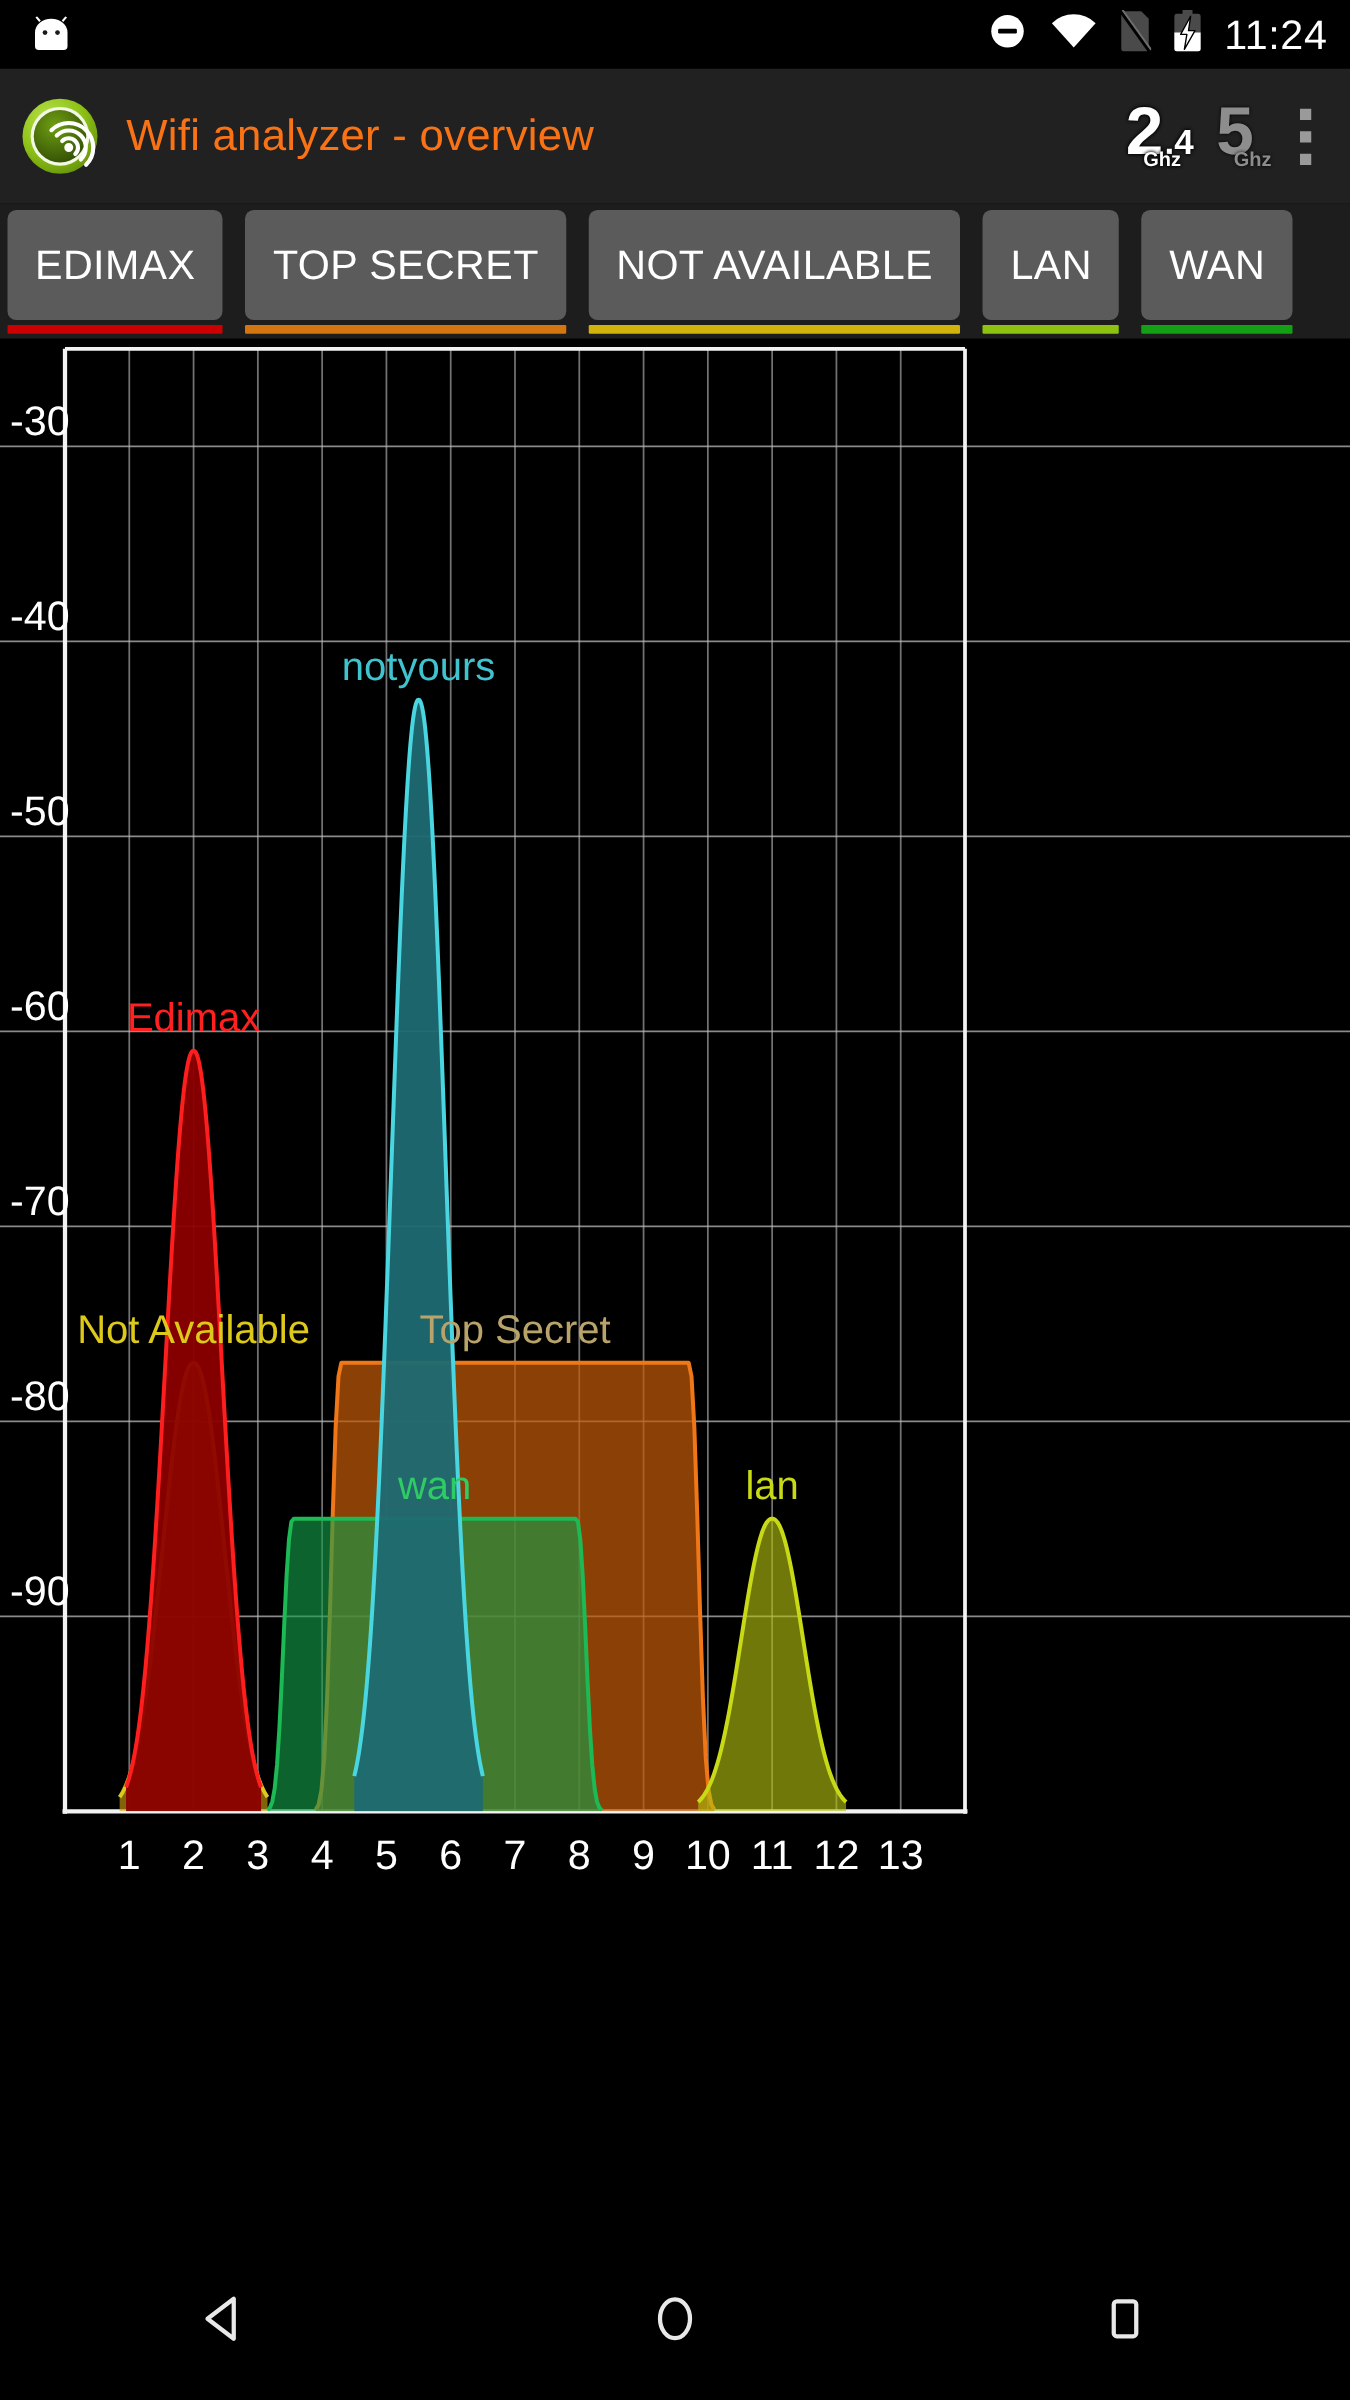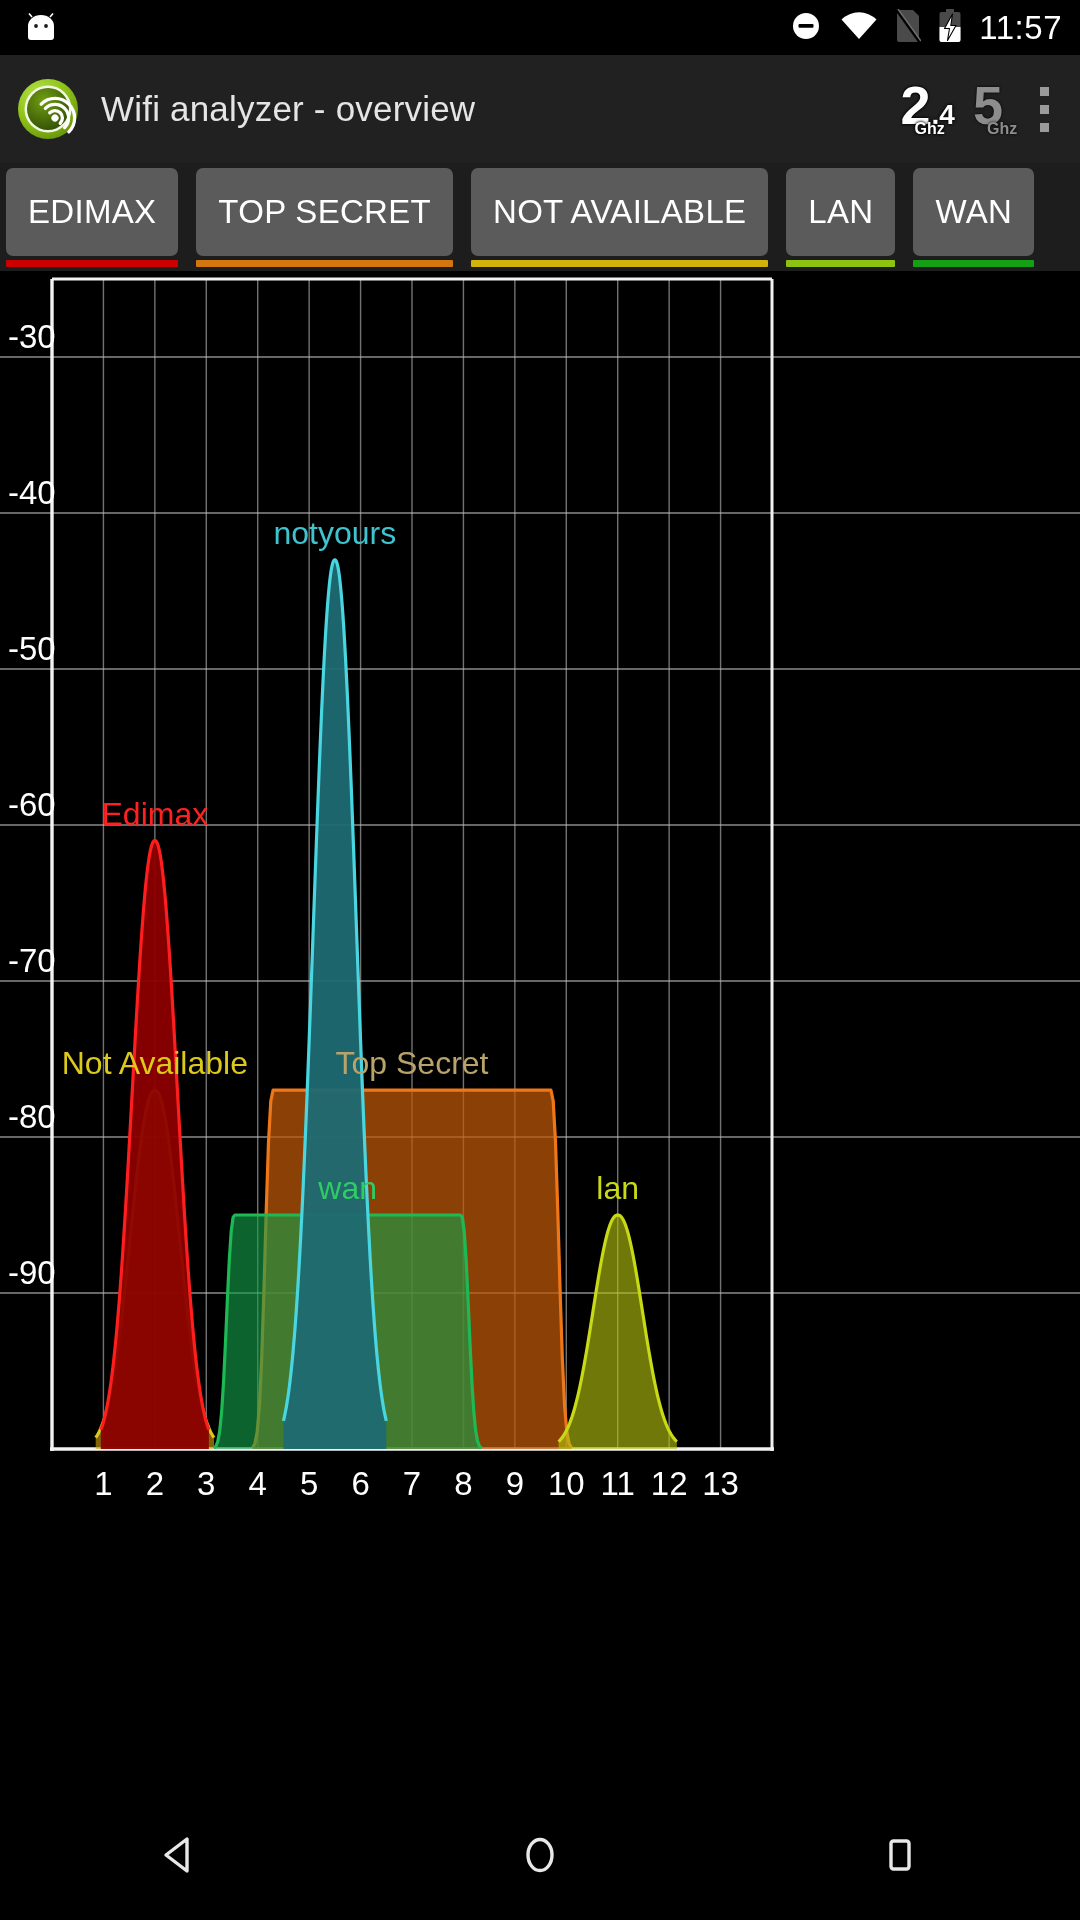--- a/index.html
+++ b/index.html
@@ -18,21 +18,21 @@
   .sb-ico{ display:block; }
   #clock{ color:#fff; font-size:33px; letter-spacing:.5px; line-height:1;
           font-family:"Liberation Sans",sans-serif; }
 
   
   #app-bar{
     position:absolute; left:0; top:55px; width:1080px; height:108px;
     background:#212121; display:flex; align-items:center;
   }
   #app-logo{ width:62px; height:62px; margin-left:17px; flex:0 0 auto; }
-  #app-title{ color:#e5e5e5; font-size:35px; margin-left:22px; white-space:nowrap;
+  #app-title{ color:#f97316; font-size:35px; margin-left:22px; white-space:nowrap;
               letter-spacing:.2px; }
   #band-toggle{ margin-left:auto; display:flex; align-items:flex-end; gap:18px;
                 padding-bottom:6px; }
   .band{ display:flex; align-items:baseline; flex-direction:row; position:relative;
          cursor:pointer; line-height:1; }
   .band .bnum{ font-size:54px; font-weight:bold; line-height:.92; }
   .band .bdec{ font-size:28px; font-weight:bold; margin-left:1px; }
   .band .bghz{ position:absolute; left:14px; top:40px; font-size:16px; font-weight:bold; }
   .band.active .bnum,.band.active .bdec,.band.active .bghz{
     color:#fff; text-shadow:0 0 3px #000,0 0 3px #000; }
@@ -112,21 +112,21 @@
       </svg>
     </span>
     <span class="sb-ico">
       <svg width="24" height="34" viewBox="0 0 24 34">
         <rect x="8" y="0" width="8" height="3.4" fill="#4a4a4a"></rect>
         <rect x="1.5" y="3" width="21" height="30" rx="2" fill="#4a4a4a"></rect>
         <path d="M1.5 18 h21 v13 a2 2 0 0 1 -2 2 h-17 a2 2 0 0 1 -2 -2 z" fill="#fff"></path>
         <path d="M14.5 5 L6.5 19.5 h5 L9.5 31.5 L18 16.5 h-5.2 z" fill="#fff" stroke="#000" stroke-width="1.1" stroke-linejoin="round"></path>
       </svg>
     </span>
-    <span id="clock">11:57</span>
+    <span id="clock">11:24</span>
   </div>
 </div>
 
 <div id="app-bar">
   <span id="app-logo">
     <svg width="62" height="62" viewBox="0 0 62 62">
       <defs>
         <radialGradient id="lg" cx="35%" cy="28%" r="85%">
           <stop offset="0%" stop-color="#b7e34a"></stop>
           <stop offset="55%" stop-color="#8cc016"></stop>

